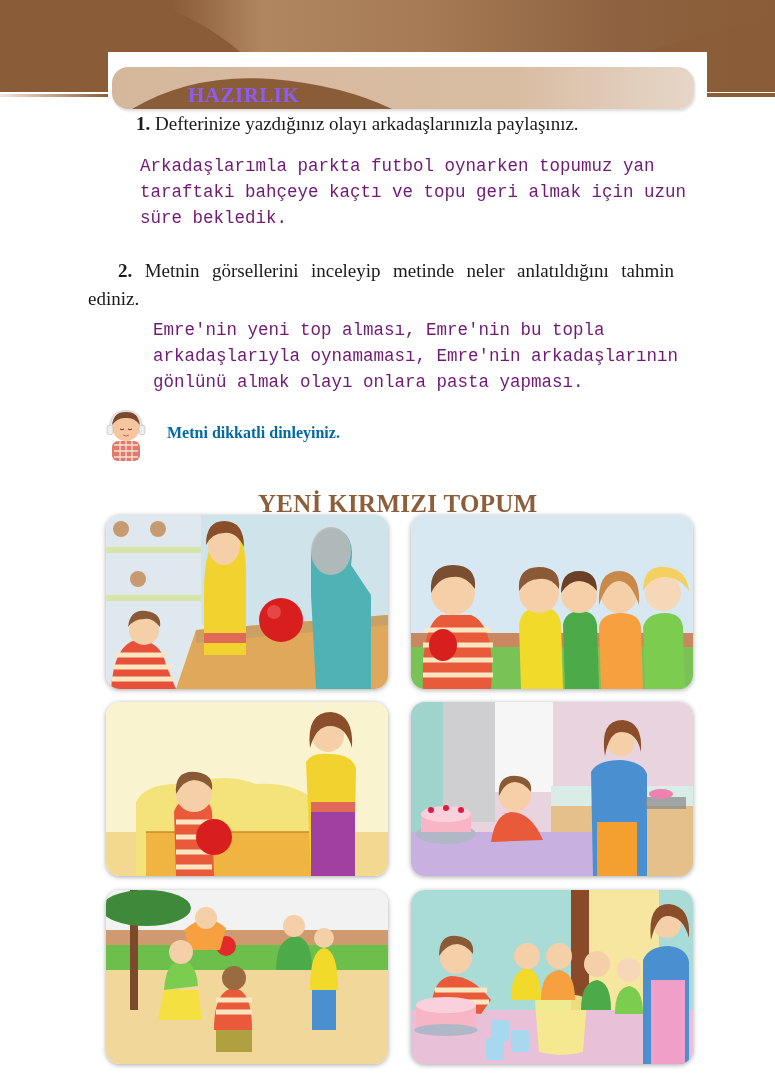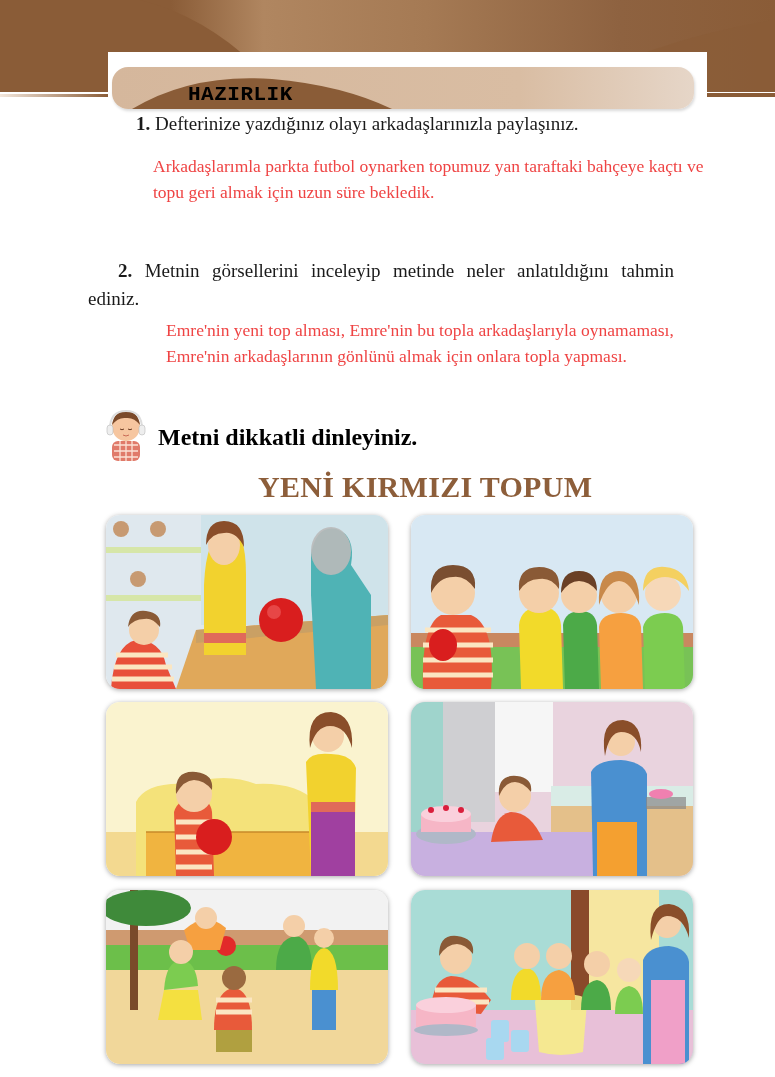--- a/index.html
+++ b/index.html
@@ -26,44 +26,44 @@
   }
   .section-pill {
     position: absolute; left: 112px; top: 67px; width: 582px; height: 42px;
     border-radius: 16px; overflow: hidden;
     background: linear-gradient(90deg, #d5b79c 0%, #d9bda3 70%, #e6d6c8 100%);
     box-shadow: 1px 2px 3px rgba(0,0,0,0.15);
   }
   .section-pill svg { position: absolute; left: 0; top: 0; }
   .section-title {
     position: absolute; left: 188px; top: 83px;
-    font-family: Liberation Mono, monospace; font-weight: bold; font-size: 21px;
-    color: #000000; letter-spacing: 0.5px;
+    font-family: Liberation Serif, serif; font-weight: bold; font-size: 21px;
+    color: #8b5cf6; letter-spacing: 0.5px;
   }
 
   
   .q { position: absolute; font-size: 19px; line-height: 28px; color: #1a1a1a; }
   .q b { font-weight: bold; }
   .q1 { left: 136px; top: 110px; }
   .q2 { left: 88px; top: 257px; width: 586px; text-align: justify; text-indent: 30px; }
   .answer {
-    position: absolute; font-family: Liberation Serif, serif; font-size: 17.5px;
-    line-height: 26px; color: #ef4444; margin-left: 13px;
+    position: absolute; font-family: Liberation Mono, monospace; font-size: 17.5px;
+    line-height: 26px; color: #701a75;
   }
   .a1 { left: 140px; top: 153px; width: 560px; }
   .a2 { left: 153px; top: 317px; width: 545px; }
 
   
   .boy-icon { position: absolute; left: 104px; top: 407px; width: 44px; height: 56px; }
   .listen-text {
-    position: absolute; left: 158px; top: 424px; font-weight: bold; font-size: 24px; color: #000000;
+    position: absolute; left: 167px; top: 424px; font-weight: bold; font-size: 16px; color: #0369a1;
   }
 
   .story-title {
-    position: absolute; left: 258px; top: 470px; font-weight: bold; font-size: 30px;
+    position: absolute; left: 258px; top: 490px; font-weight: bold; font-size: 25px;
     color: #8d5e3a; letter-spacing: 0.3px;
   }
 
   
   .panel {
     position: absolute; width: 282px; height: 174px; border-radius: 14px; overflow: hidden;
     box-shadow: 0 1px 5px rgba(0,0,0,0.35);
   }
   .panel svg { width: 100%; height: 100%; display: block; }
   .p1 { left: 106px; top: 515px; }
@@ -94,21 +94,21 @@
 <div class="q q1">
   <b>1.</b>
   <span>Defterinize yazdığınız olayı arkadaşlarınızla paylaşınız.</span>
 </div>
 <div class="answer a1">Arkadaşlarımla parkta futbol oynarken topumuz yan taraftaki bahçeye kaçtı ve topu geri almak için uzun süre bekledik.</div>
 
 <div class="q q2">
   <b>2.</b>
   <span>Metnin görsellerini inceleyip metinde neler anlatıldığını tahmin ediniz.</span>
 </div>
-<div class="answer a2">Emre'nin yeni top alması, Emre'nin bu topla arkadaşlarıyla oynamaması, Emre'nin arkadaşlarının gönlünü almak için onlara topla yapması.</div>
+<div class="answer a2">Emre'nin yeni top alması, Emre'nin bu topla arkadaşlarıyla oynamaması, Emre'nin arkadaşlarının gönlünü almak olayı onlara pasta yapması.</div>
 
 <svg class="boy-icon" viewBox="0 0 44 56">
   <rect x="8" y="34" width="28" height="20" rx="6" fill="#e07a6a"></rect>
   <path d="M10 38 H34 M10 44 H34 M10 50 H34 M16 34 V54 M22 34 V54 M28 34 V54" stroke="#fbe2d6" stroke-width="1.3"></path>
   <circle cx="22" cy="20" r="14" fill="#f6c6a0"></circle>
   <path d="M8 18 Q10 4 22 4 Q34 4 36 18 Q30 10 22 11 Q14 10 8 18 Z" fill="#7b4a2a"></path>
   <path d="M16 22 q2 1.5 4 0 M24 22 q2 1.5 4 0" stroke="#6b3b22" stroke-width="1" fill="none"></path>
   <path d="M19 28 q3 2 6 0" stroke="#c96a55" stroke-width="1" fill="none"></path>
   <path d="M6 22 Q6 4 22 4 Q38 4 38 22" stroke="#dddddd" stroke-width="2" fill="none"></path>
   <rect x="3" y="18" width="6" height="10" rx="3" fill="#eeeeee" stroke="#bbb" stroke-width="0.6"></rect>

